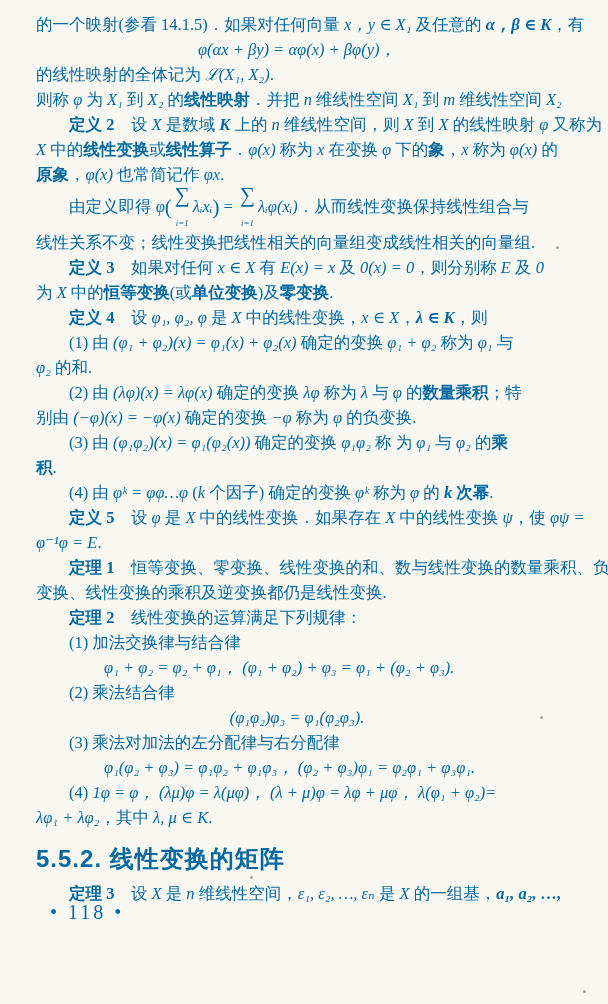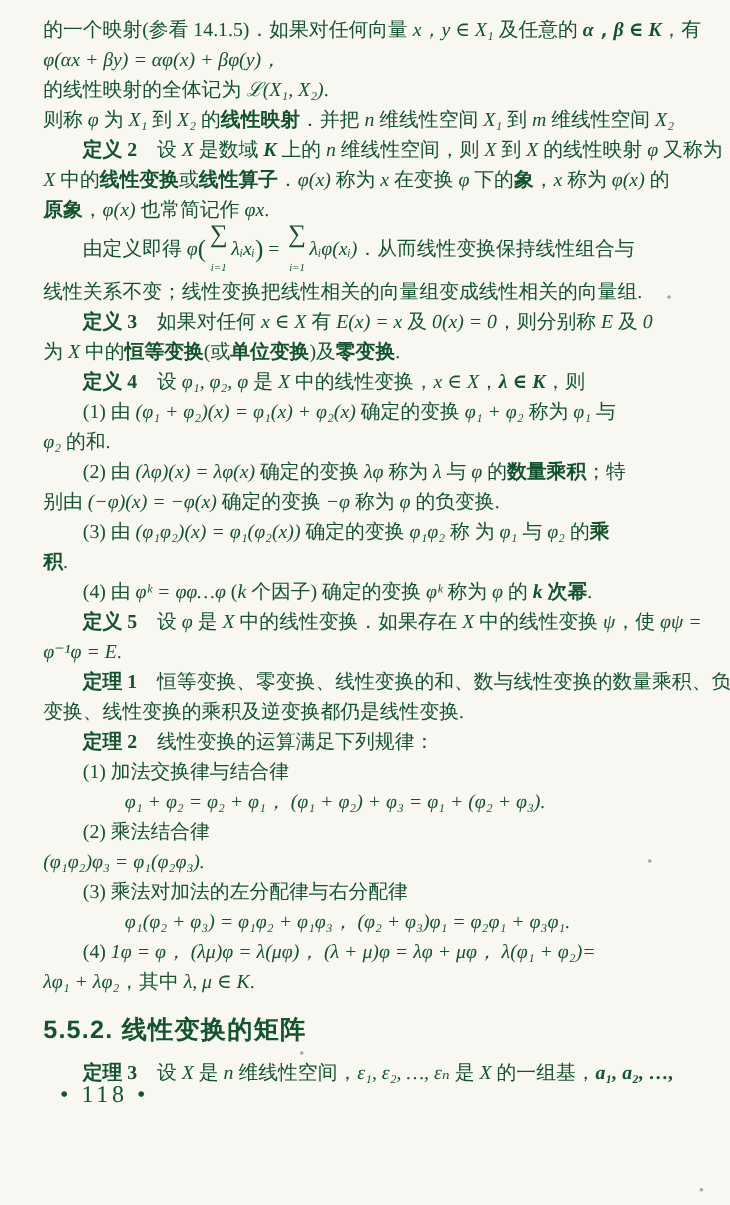--- a/index.html
+++ b/index.html
@@ -1,30 +1,30 @@
 <!DOCTYPE html>
 <html><head>
 <meta charset="utf-8">
 <style>
   html,body{margin:0;padding:0;}
   .page{
     width:608px;height:1004px;position:relative;overflow:hidden;
-    background:#f8f7f2;color:#14532d;
+    background:#f8f7f2;color:#0369a1;
     font-family:"Liberation Serif","DejaVu Serif",serif;
   }
   .content{padding:12px 10px 0 36px;font-size:16.5px;line-height:25px;}
   .line{white-space:nowrap;}
   .flush{padding-left:0;}
   .indent{padding-left:33px;}
   .indent2{padding-left:68px;}
-  .center{text-align:left;padding-right:40px;}
+  .center{text-align:center;padding-right:40px;}
   .tall{line-height:40px;}
   .heading{
     font-family:"Liberation Sans","DejaVu Sans",sans-serif;
-    font-size:21px;font-weight:700;margin:16px 0 10px 0;letter-spacing:1px;
+    font-size:24px;font-weight:700;margin:16px 0 10px 0;letter-spacing:1px;
   }
   .bold{font-weight:700;}
   .ital{font-style:italic;}
   .bigp{font-size:21px;vertical-align:-2px;}
   .sig{display:inline-flex;flex-direction:column;align-items:center;
        vertical-align:middle;line-height:1;margin:0 3px;position:relative;top:-2px;}
   .sig-s{font-size:21px;font-weight:400;}
   .sig-b{font-size:9px;margin-top:13px;font-style:italic;}
   .footer{position:absolute;left:50px;top:901px;font-size:20px;letter-spacing:3px;}
   

